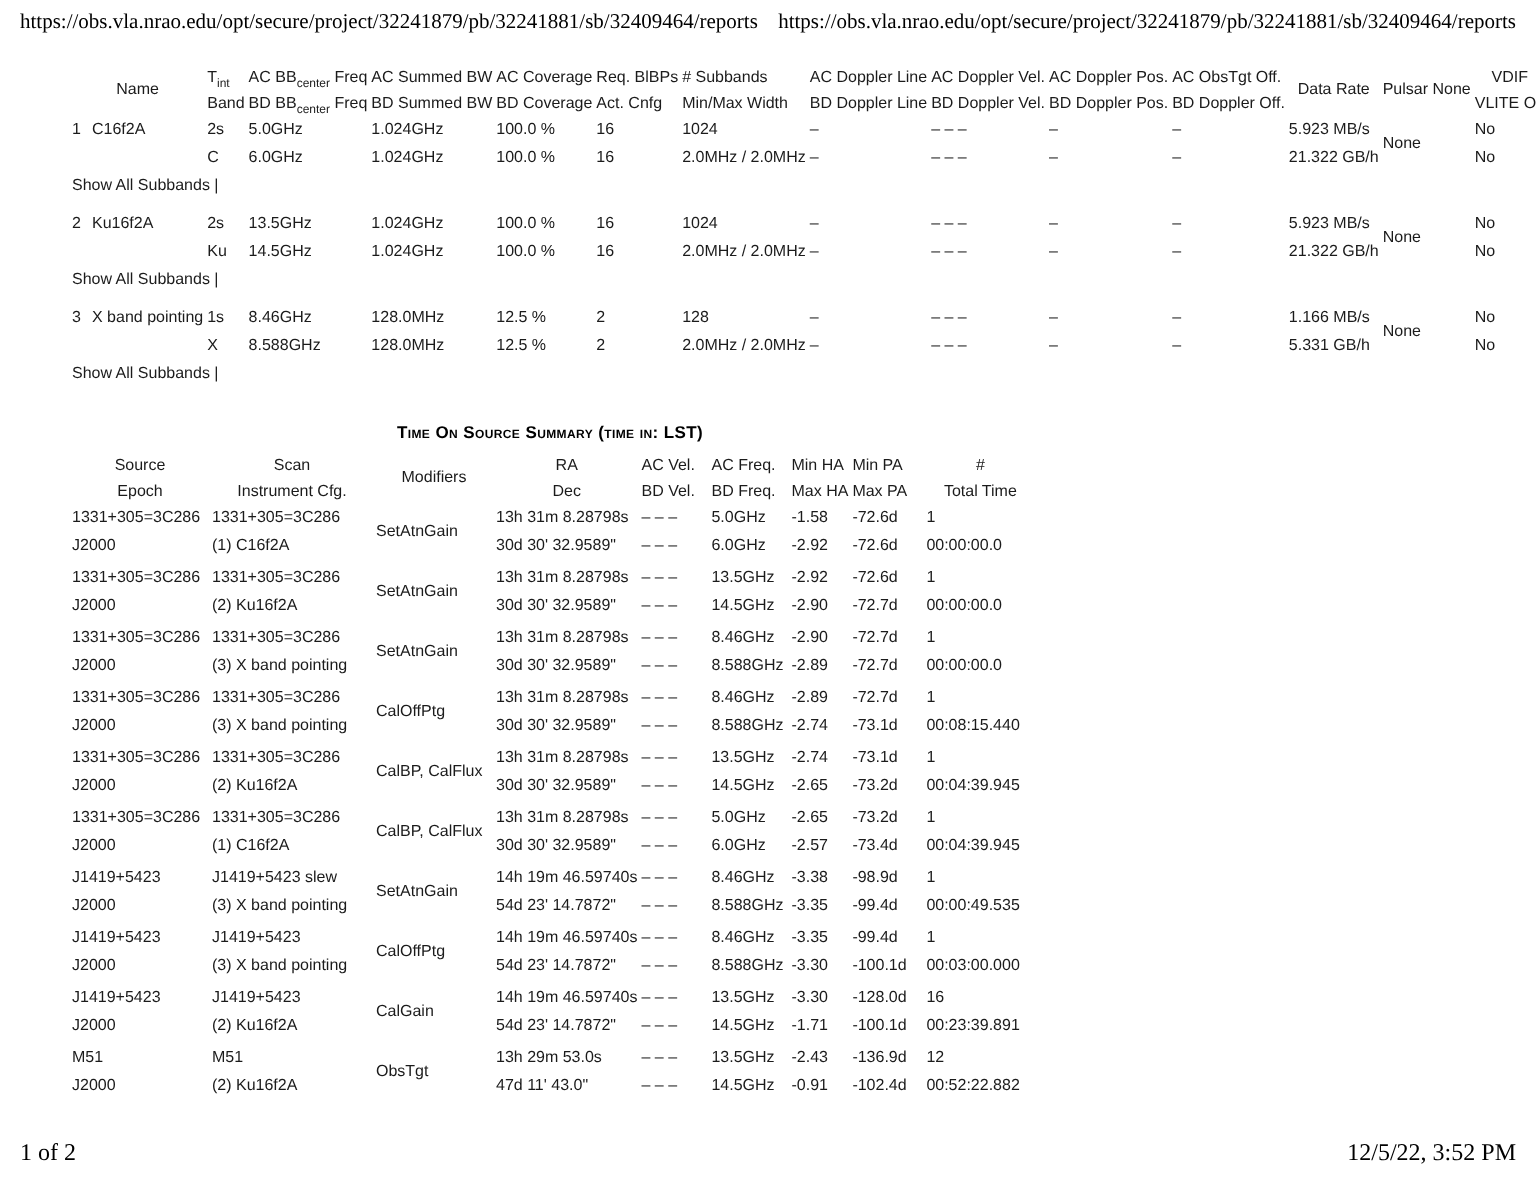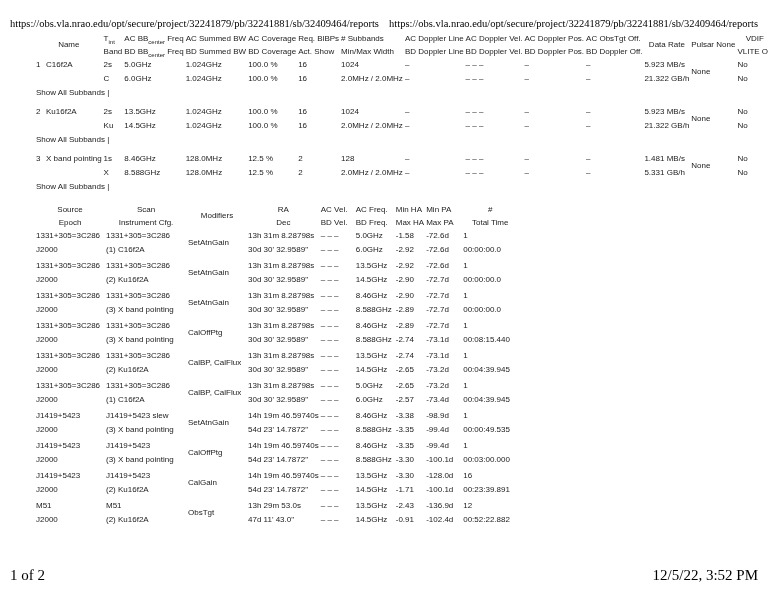--- a/index.html
+++ b/index.html
@@ -4,26 +4,26 @@
 <style>
   html,body{margin:0;padding:0;}
   body{
     width:768px;height:592px;background:#ffffff;position:relative;overflow:hidden;
     font-family:"Liberation Sans",sans-serif;color:#1b1b1b;
     -webkit-font-smoothing:antialiased;
   }
   .print-header{
     position:absolute;top:6px;left:10px;right:10px;
     display:flex;justify-content:space-between;
-    font-family:"Liberation Serif",serif;font-size:10.5px;color:#000;margin-top:12px;
+    font-family:"Liberation Serif",serif;font-size:10.5px;color:#000;
   }
   .print-footer{
     position:absolute;bottom:8px;left:10px;right:10px;
     display:flex;justify-content:space-between;
-    font-family:"Liberation Serif",serif;font-size:15px;color:#000;
+    font-family:"Liberation Serif",serif;font-size:12px;color:#000;
   }
   .content{position:absolute;top:32px;left:34px;width:700px;}
   .tbl-title{
     text-align:center;font-weight:bold;font-variant:small-caps;
     font-size:8.5px;color:#000;letter-spacing:.2px;margin-bottom:5px;
   }
   .tbl-title.second{margin-top:12px;width:482px;}
   table{border-collapse:collapse;table-layout:fixed;font-size:8px;color:#1b1b1b;}
   th,td{
     padding:0 0 0 2px;font-weight:normal;text-align:left;vertical-align:top;
@@ -93,21 +93,21 @@
         <th>
           <div class="hl">AC Summed BW</div>
           <div class="hl">BD Summed BW</div>
         </th>
         <th>
           <div class="hl">AC Coverage</div>
           <div class="hl">BD Coverage</div>
         </th>
         <th>
           <div class="hl">Req. BlBPs</div>
-          <div class="hl">Act. Show</div>
+          <div class="hl">Act. Cnfg</div>
         </th>
         <th>
           <div class="hl"># Subbands</div>
           <div class="hl">Min/Max Width</div>
         </th>
         <th>
           <div class="hl">AC Doppler Line</div>
           <div class="hl">BD Doppler Line</div>
         </th>
         <th>
@@ -211,21 +211,21 @@
           <td>1s</td>
           <td>8.46GHz</td>
           <td>128.0MHz</td>
           <td>12.5 %</td>
           <td>2</td>
           <td>128</td>
           <td>–</td>
           <td>– – –</td>
           <td>–</td>
           <td>–</td>
-          <td>1.481 MB/s</td>
+          <td>1.166 MB/s</td>
           <td rowspan="2" class="mid ctr">None</td>
           <td>No</td>
         </tr>
         <tr class="line">
           <td>X</td>
           <td>8.588GHz</td>
           <td>128.0MHz</td>
           <td>12.5 %</td>
           <td>2</td>
           <td>2.0MHz / 2.0MHz</td>
@@ -239,20 +239,21 @@
         <tr class="sb">
           <td colspan="14"><span class="sb-link">Show All Subbands |</span></td>
         </tr>
         <tr class="gap">
           <td colspan="14"></td>
         </tr>
 
     </tbody>
   </table>
 
+  <div class="tbl-title second">Time On Source Summary (time in: LST)</div>
 
   <table class="t2">
     <colgroup>
       <col class="d-source">
         <col class="d-scan">
         <col class="d-mod">
         <col class="d-ra">
       <col class="d-vel">
         <col class="d-freq">
         <col class="d-ha">

